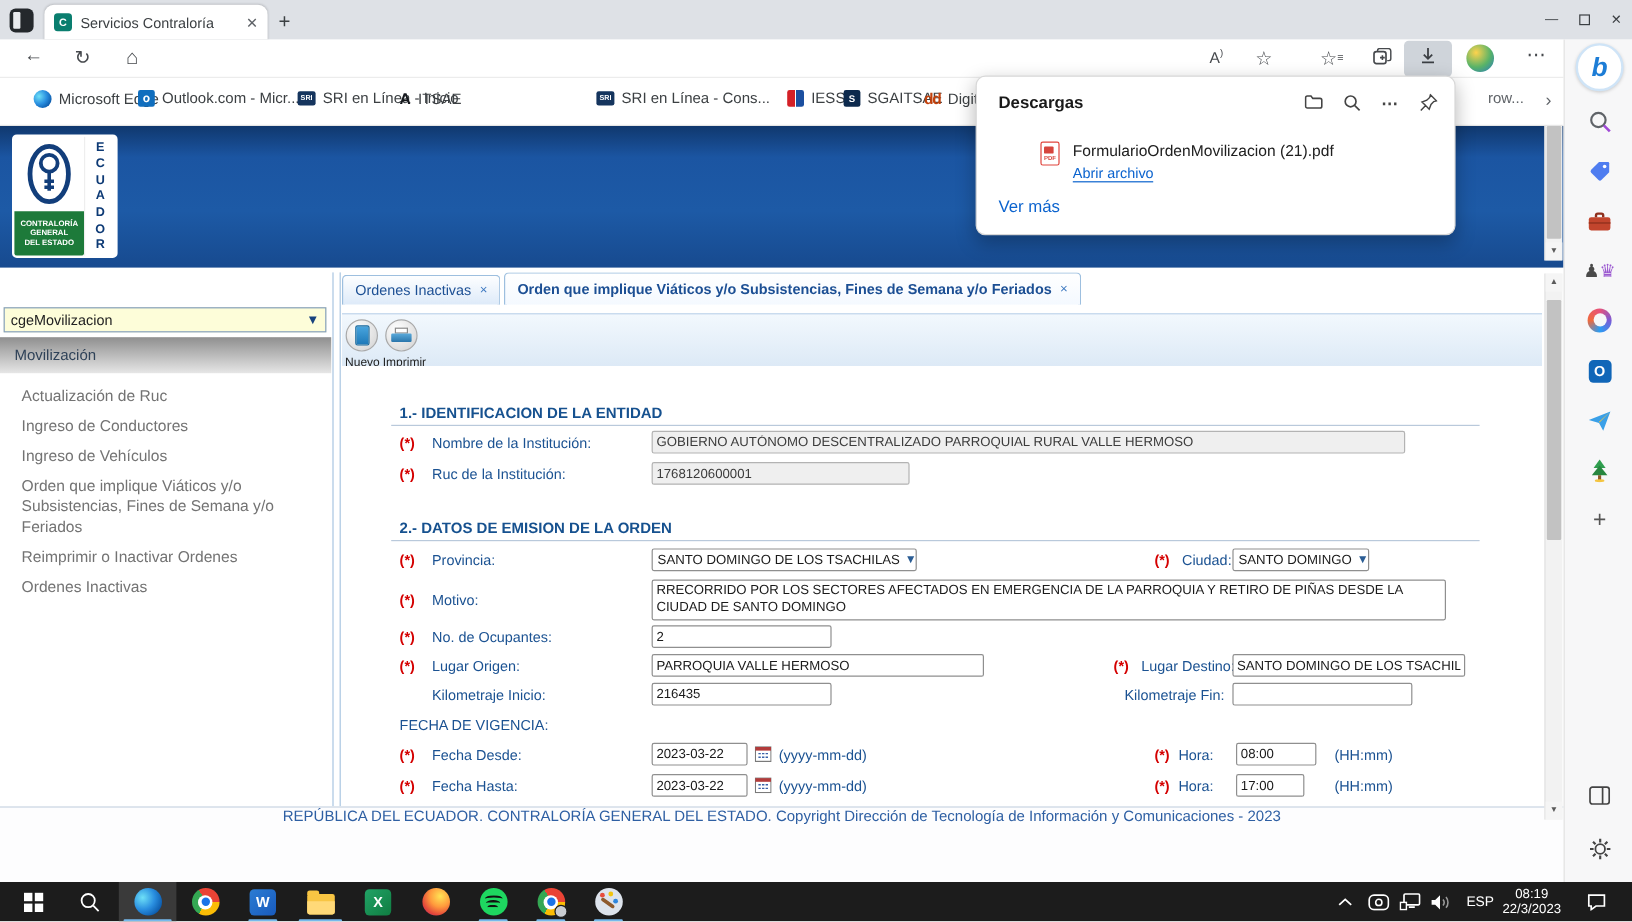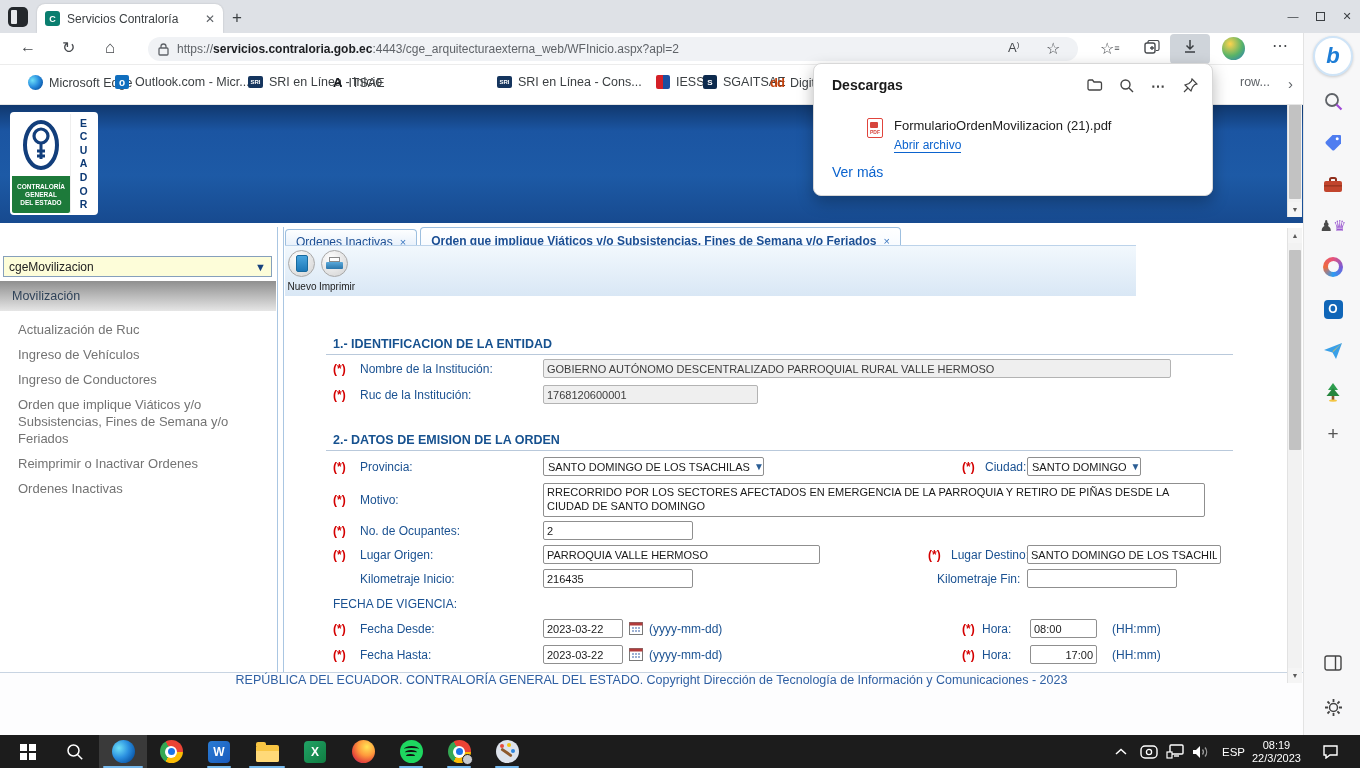--- a/index.html
+++ b/index.html
@@ -88,21 +88,21 @@
 
   .vline{position:absolute;top:227px;width:1px;height:445px;background:#aac6e2}
 
   
   .content{position:absolute;left:285px;top:227px;width:1000px;height:445px;background:#fff}
   .ctabs{position:absolute;left:0;top:0;width:1000px;height:27px;display:flex;align-items:flex-end;gap:3px}
   .ctab{height:25px;border:1px solid #9dbfdf;border-bottom:none;border-radius:4px 4px 0 0;
     display:flex;align-items:center;padding:0 10px;font-size:12px;color:#1c4f94;background:linear-gradient(180deg,#fdfeff,#ddeaf9)}
   .ctab.active{height:27px;background:linear-gradient(180deg,#ffffff,#f4f9ff);font-weight:700}
   .ctab .x{margin-left:7px;color:#3c78c0;font-size:11px;font-weight:400}
-  .ctoolbar{position:absolute;left:0;top:18px;width:851px;height:51px;
+  .ctoolbar{position:absolute;left:0;top:34px;width:1000px;height:51px;
     background:linear-gradient(180deg,#f2f8fd,#d9e7f5);border-top:1px solid #bcd3ea}
   .roundbtn{position:absolute;top:4px;width:27px;height:27px;border-radius:50%;border:1px solid #a9a9a9;
     background:radial-gradient(circle at 35% 30%,#ffffff,#dcdcdc 75%,#c8c8c8);display:flex;align-items:center;justify-content:center}
   .btnlbl{position:absolute;top:35px;font-size:10px;color:#222;text-align:center}
   .ic-doc{width:12px;height:17px;background:linear-gradient(180deg,#49a5de,#1e79b8);border:1px solid #186a9e;border-radius:2px}
   .ic-print{width:17px;height:14px;position:relative}
   .ic-print .pp{position:absolute;left:3px;top:0;width:11px;height:5px;background:#fff;border:1px solid #8a8a8a}
   .ic-print .pb{position:absolute;left:0;top:5px;width:17px;height:7px;background:linear-gradient(180deg,#5aa9da,#2b76ab);border-radius:1px}
 
   .form{position:absolute;left:0;top:78px;width:1000px;height:367px;background:#fff;font-size:12px}
@@ -187,31 +187,20 @@
     <div class="winbtn" style="left:1307px">
         <span class="maxbox"></span>
       </div>
     <div class="winbtn" style="left:1334px">✕</div>
   </div>
 
   <div class="toolbar"></div>
   <span class="navic" style="left:20px">←</span>
   <span class="navic" style="left:62px">↻</span>
   <span class="navic" style="left:105px;font-size:17px">⌂</span>
-  <div class="addr">
-    <span class="lock">
-      <svg width="11" height="13" viewBox="0 0 11 13">
-          <rect x="1" y="5" width="9" height="7" rx="1" fill="none" stroke="#5f6368" stroke-width="1.3"></rect>
-          <path d="M3 5V3.5a2.5 2.5 0 0 1 5 0V5" fill="none" stroke="#5f6368" stroke-width="1.3"></path>
-        </svg>
-    </span>
-    <span>
-      <span>https://</span><span class="dom">servicios.contraloria.gob.ec</span><span>:4443/cge_arquitecturaexterna_web/WFInicio.aspx?apl=2</span>
-    </span>
-  </div>
   <span class="navic" style="left:1008px;top:40px;font-size:13px">A<sup style="font-size:8px">)</sup></span>
   <span class="navic" style="left:1046px;top:39px">☆</span>
   <span class="navic" style="left:1100px;top:39px">☆<span style="font-size:9px;vertical-align:3px">≡</span></span>
   <span class="navic" style="left:1144px;top:40px">
     <svg width="16" height="15" viewBox="0 0 16 15">
         <rect x="1" y="3" width="10" height="10" rx="2" fill="none" stroke="#46494d" stroke-width="1.4"></rect>
         <path d="M4 3V2a1.5 1.5 0 0 1 1.5-1.5H13A2 2 0 0 1 15 2.5V9a1.5 1.5 0 0 1-1.5 1.5H12" fill="none" stroke="#46494d" stroke-width="1.2"></path>
         <path d="M6 8h4M8 6v4" stroke="#46494d" stroke-width="1.3"></path>
       </svg>
   </span>
@@ -296,22 +285,22 @@
   </div>
 
   <div class="sidebar">
     <div class="sb-select">
       <span>cgeMovilizacion</span>
       <span class="ar">▼</span>
     </div>
     <div class="sb-menuhd">Movilización</div>
     <ul class="sb-items">
       <li>Actualización de Ruc</li>
+      <li>Ingreso de Conductores</li>
       <li>Ingreso de Vehículos</li>
-      <li>Ingreso de Conductores</li>
       <li>Orden que implique Viáticos y/o Subsistencias, Fines de Semana y/o Feriados</li>
       <li>Reimprimir o Inactivar Ordenes</li>
       <li>Ordenes Inactivas</li>
     </ul>
   </div>
   <div class="vline" style="left:277px"></div>
   <div class="vline" style="left:283px"></div>
 
   <div class="content">
     <div class="ctabs">
@@ -411,21 +400,21 @@
       <span class="cal" style="left:344px;top:342px">
         <svg width="14" height="14" viewBox="0 0 14 14">
             <rect x=".5" y="1.5" width="13" height="12" fill="#fff" stroke="#7a7a7a"></rect>
             <rect x=".5" y="1.5" width="13" height="3" fill="#b23b3b"></rect>
             <path d="M3 7h2M6 7h2M9 7h2M3 10h2M6 10h2M9 10h2" stroke="#3b63a8" stroke-width="1.2"></path>
           </svg>
       </span>
       <span class="hint" style="left:364px;top:343px">(yyyy-mm-dd)</span>
       <span class="req" style="left:677px;top:343px">(*)</span>
       <span class="lbl" style="left:697px;top:343px">Hora:</span>
-      <input class="f" style="left: 745px; top: 340px; width: 67px; height: 19px; text-align: right;" value="17:00">
+      <input class="f" style="left: 745px; top: 340px; width: 57px; height: 19px;" value="17:00">
       <span class="hint" style="left:827px;top:343px">(HH:mm)</span>
     </div>
   </div>
 
   <div class="appfooter">
     <span>REPÚBLICA DEL ECUADOR. CONTRALORÍA GENERAL DEL ESTADO. Copyright Dirección de Tecnología de Información y Comunicaciones - 2023</span>
   </div>
 
   <div class="sb-track" style="top:105px;height:112px">
     <div class="sb-thumb" style="top:0;height:94px"></div>

